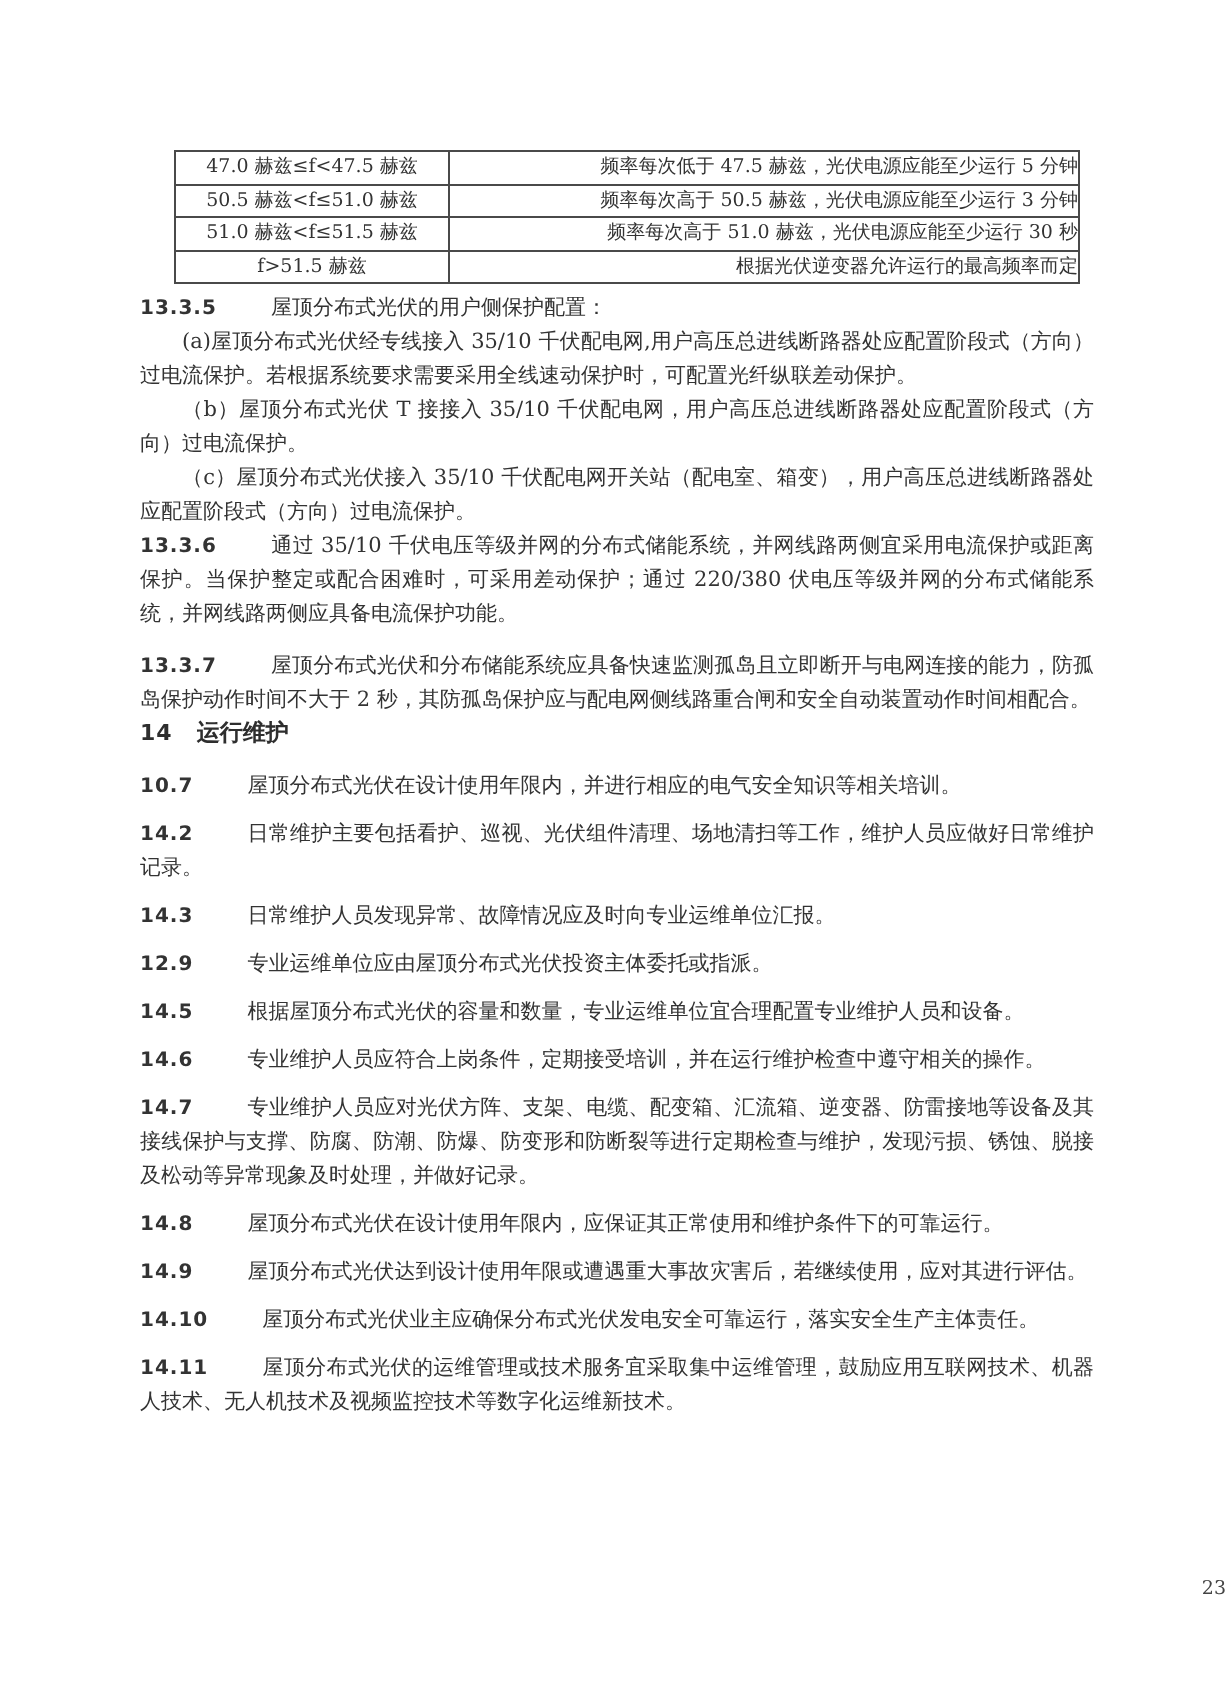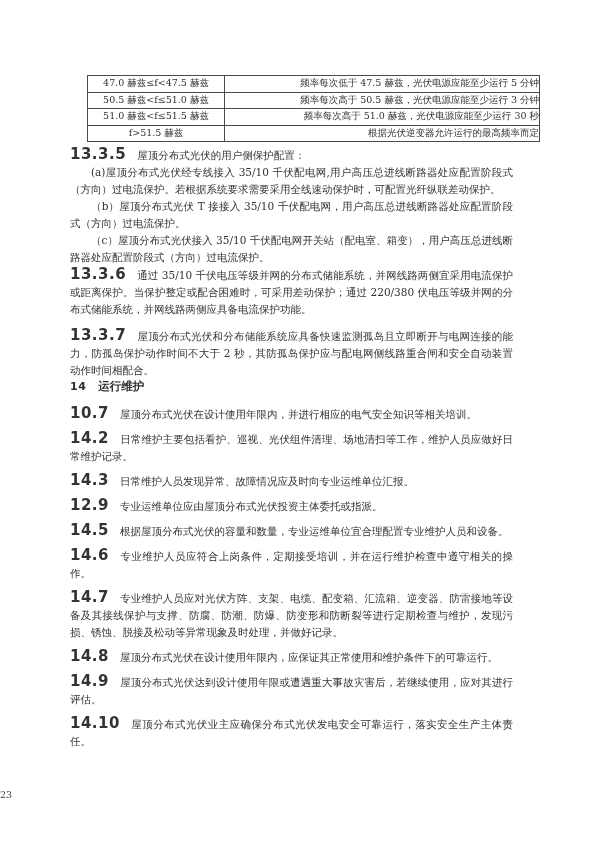--- a/index.html
+++ b/index.html
@@ -15,21 +15,21 @@
     color: #333333;
     overflow: hidden;
   }
   .page {
     position: absolute;
     top: 0; left: 0;
     width: 613px;
     height: 848px;
   }
   .content {
-    padding: 75px 100px 0 70px;
+    padding: 75px 66px 0 70px;
   }
   
   table.freq-table {
     border-collapse: collapse;
     width: 453px;
     margin-left: 17px;
     table-layout: fixed;
     font-size: 9.5px;
   }
   table.freq-table td {
@@ -60,22 +60,22 @@
   }
   p.clause.gap-before {
     margin-top: 9px;
   }
   p.clause.sub {
     text-indent: 2em;
   }
   .clause-num {
     font-family: "DejaVu Sans", "Liberation Sans", sans-serif;
     font-weight: bold;
-    font-size: 15px;
-    margin-right: 11px;
+    font-size: 10px;
+    margin-right: 27px;
     letter-spacing: 0.5px;
   }
   
   .section-heading {
     margin: 0 0 11px 0;
     font-family: "DejaVu Sans", "Liberation Sans", sans-serif;
     font-weight: bold;
     font-size: 11.5px;
     color: #2e2e2e;
   }
@@ -85,21 +85,21 @@
   }
   .clauses-14 p.clause {
     margin-bottom: 7px;
   }
   
   .page-number {
     position: absolute;
     top: 789px;
     left: 0;
     width: 613px;
-    text-align: left;
+    text-align: right;
     font-size: 9.5px;
     color: #444444;
   }
 </style>
 </head>
 <body>
 
 <div class="page">
   <div class="content">
 
@@ -139,18 +139,19 @@
       <p class="clause"><span class="clause-num">10.7</span><span>屋顶分布式光伏在设计使用年限内，并进行相应的电气安全知识等相关培训。</span></p>
       <p class="clause"><span class="clause-num">14.2</span><span>日常维护主要包括看护、巡视、光伏组件清理、场地清扫等工作，维护人员应做好日常维护记录。</span></p>
       <p class="clause"><span class="clause-num">14.3</span><span>日常维护人员发现异常、故障情况应及时向专业运维单位汇报。</span></p>
       <p class="clause"><span class="clause-num">12.9</span><span>专业运维单位应由屋顶分布式光伏投资主体委托或指派。</span></p>
       <p class="clause"><span class="clause-num">14.5</span><span>根据屋顶分布式光伏的容量和数量，专业运维单位宜合理配置专业维护人员和设备。</span></p>
       <p class="clause"><span class="clause-num">14.6</span><span>专业维护人员应符合上岗条件，定期接受培训，并在运行维护检查中遵守相关的操作。</span></p>
       <p class="clause"><span class="clause-num">14.7</span><span>专业维护人员应对光伏方阵、支架、电缆、配变箱、汇流箱、逆变器、防雷接地等设备及其接线保护与支撑、防腐、防潮、防爆、防变形和防断裂等进行定期检查与维护，发现污损、锈蚀、脱接及松动等异常现象及时处理，并做好记录。</span></p>
       <p class="clause"><span class="clause-num">14.8</span><span>屋顶分布式光伏在设计使用年限内，应保证其正常使用和维护条件下的可靠运行。</span></p>
       <p class="clause"><span class="clause-num">14.9</span><span>屋顶分布式光伏达到设计使用年限或遭遇重大事故灾害后，若继续使用，应对其进行评估。</span></p>
       <p class="clause"><span class="clause-num">14.10</span><span>屋顶分布式光伏业主应确保分布式光伏发电安全可靠运行，落实安全生产主体责任。</span></p>
+      <p class="clause"><span class="clause-num">14.11</span><span>屋顶分布式光伏的运维管理或技术服务宜采取集中运维管理，鼓励应用互联网技术、机器人技术、无人机技术及视频监控技术等数字化运维新技术。</span></p>
     </div>
 
   </div>
 
   <div class="page-number">23</div>
 </div>
 
 </body></html>

